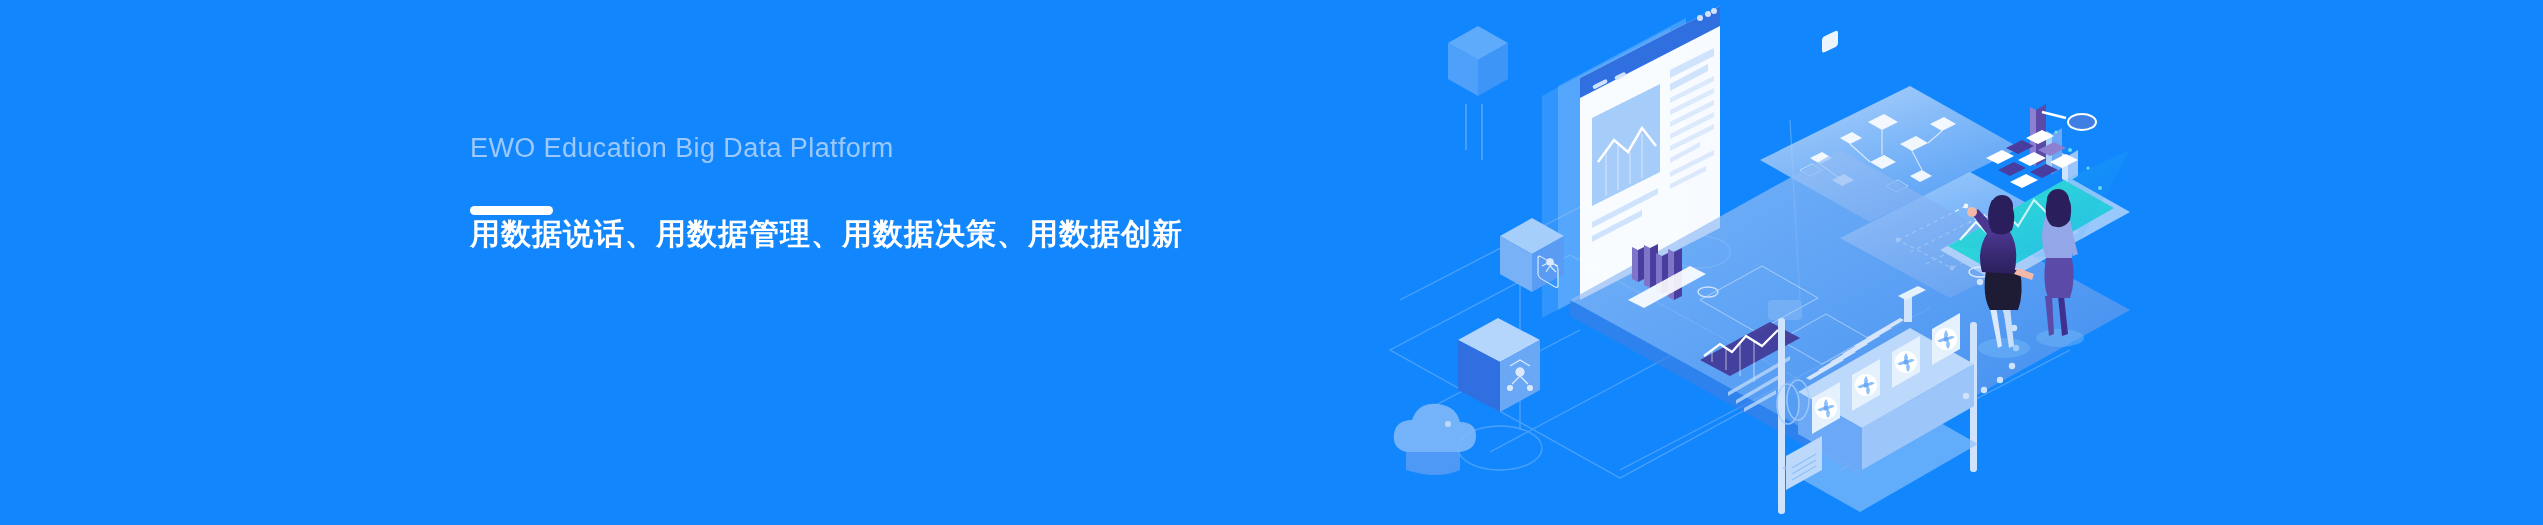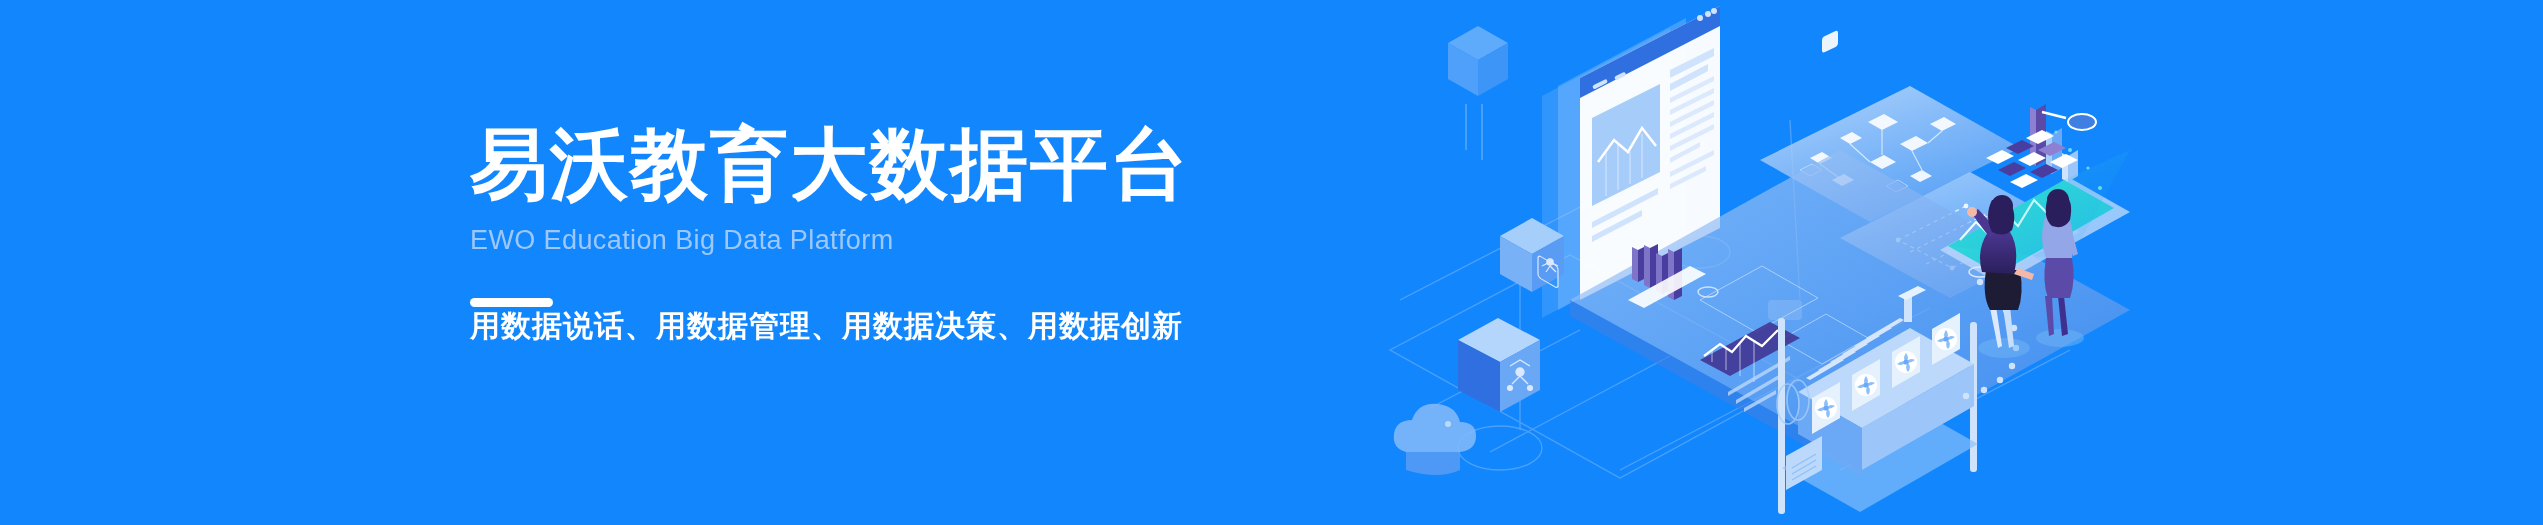--- a/index.html
+++ b/index.html
@@ -61,21 +61,20 @@
     width:760px; height:525px;
   }
   .illustration svg { display:block; width:100%; height:100%; }
 </style>
 </head>
 <body>
 
 <div class="banner">
 
   <div class="text-block">
-    <div class="hero-title">易沃教育大数据平台</div>
     <div class="hero-subtitle">EWO Education Big Data Platform</div>
     <div class="divider"></div>
     <div class="hero-tagline">用数据说话、用数据管理、用数据决策、用数据创新</div>
   </div>
 
   <div class="illustration">
     <svg viewBox="0 0 760 525" xmlns="http://www.w3.org/2000/svg">
       <defs>
         <linearGradient id="gTeal" x1="0" y1="0" x2="1" y2="1">
           <stop offset="0" stop-color="#34e8d0"></stop>

